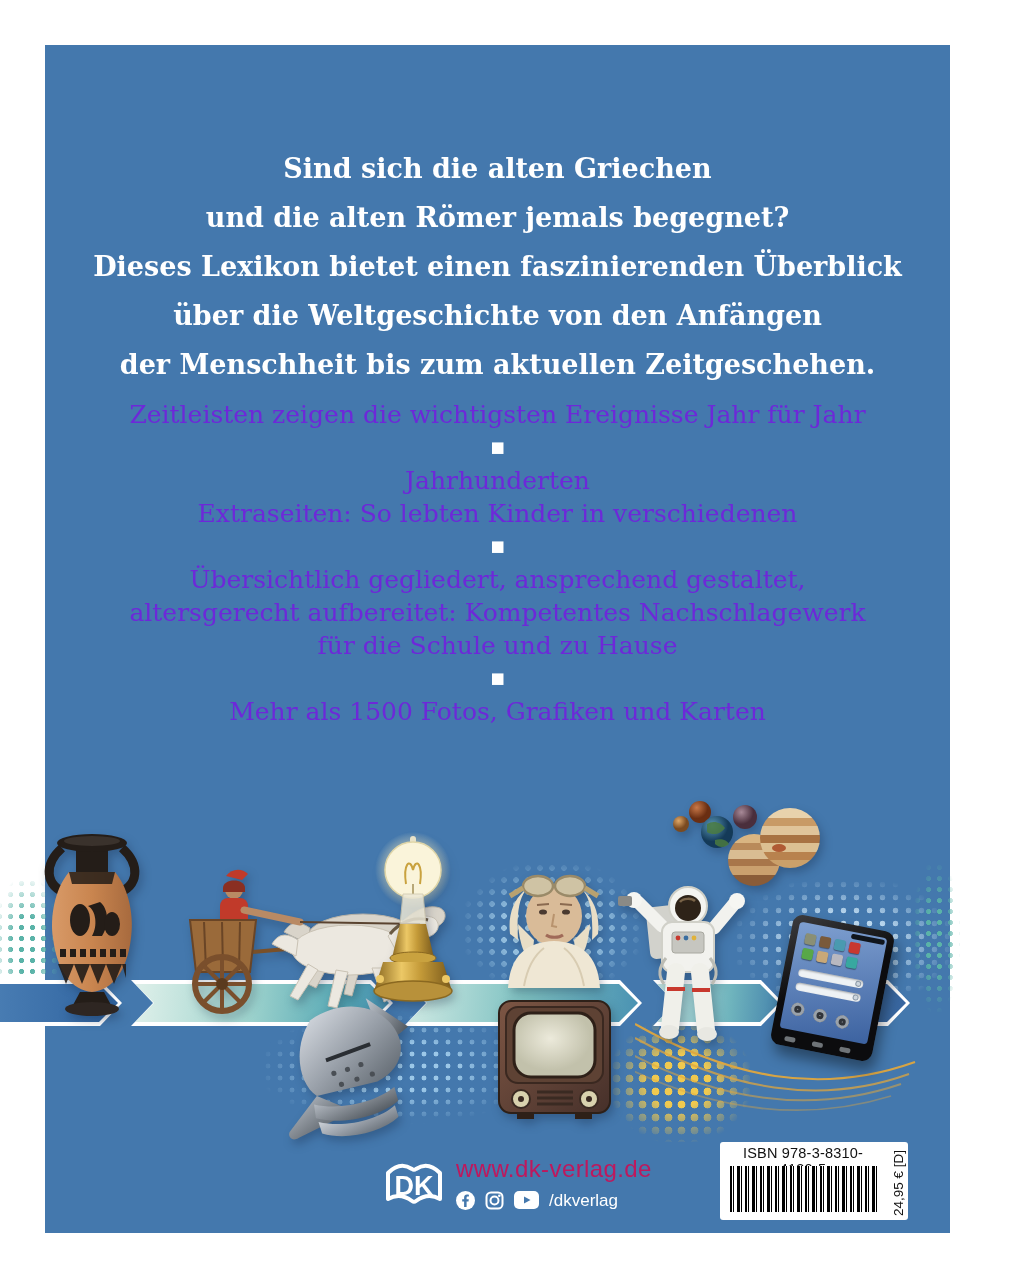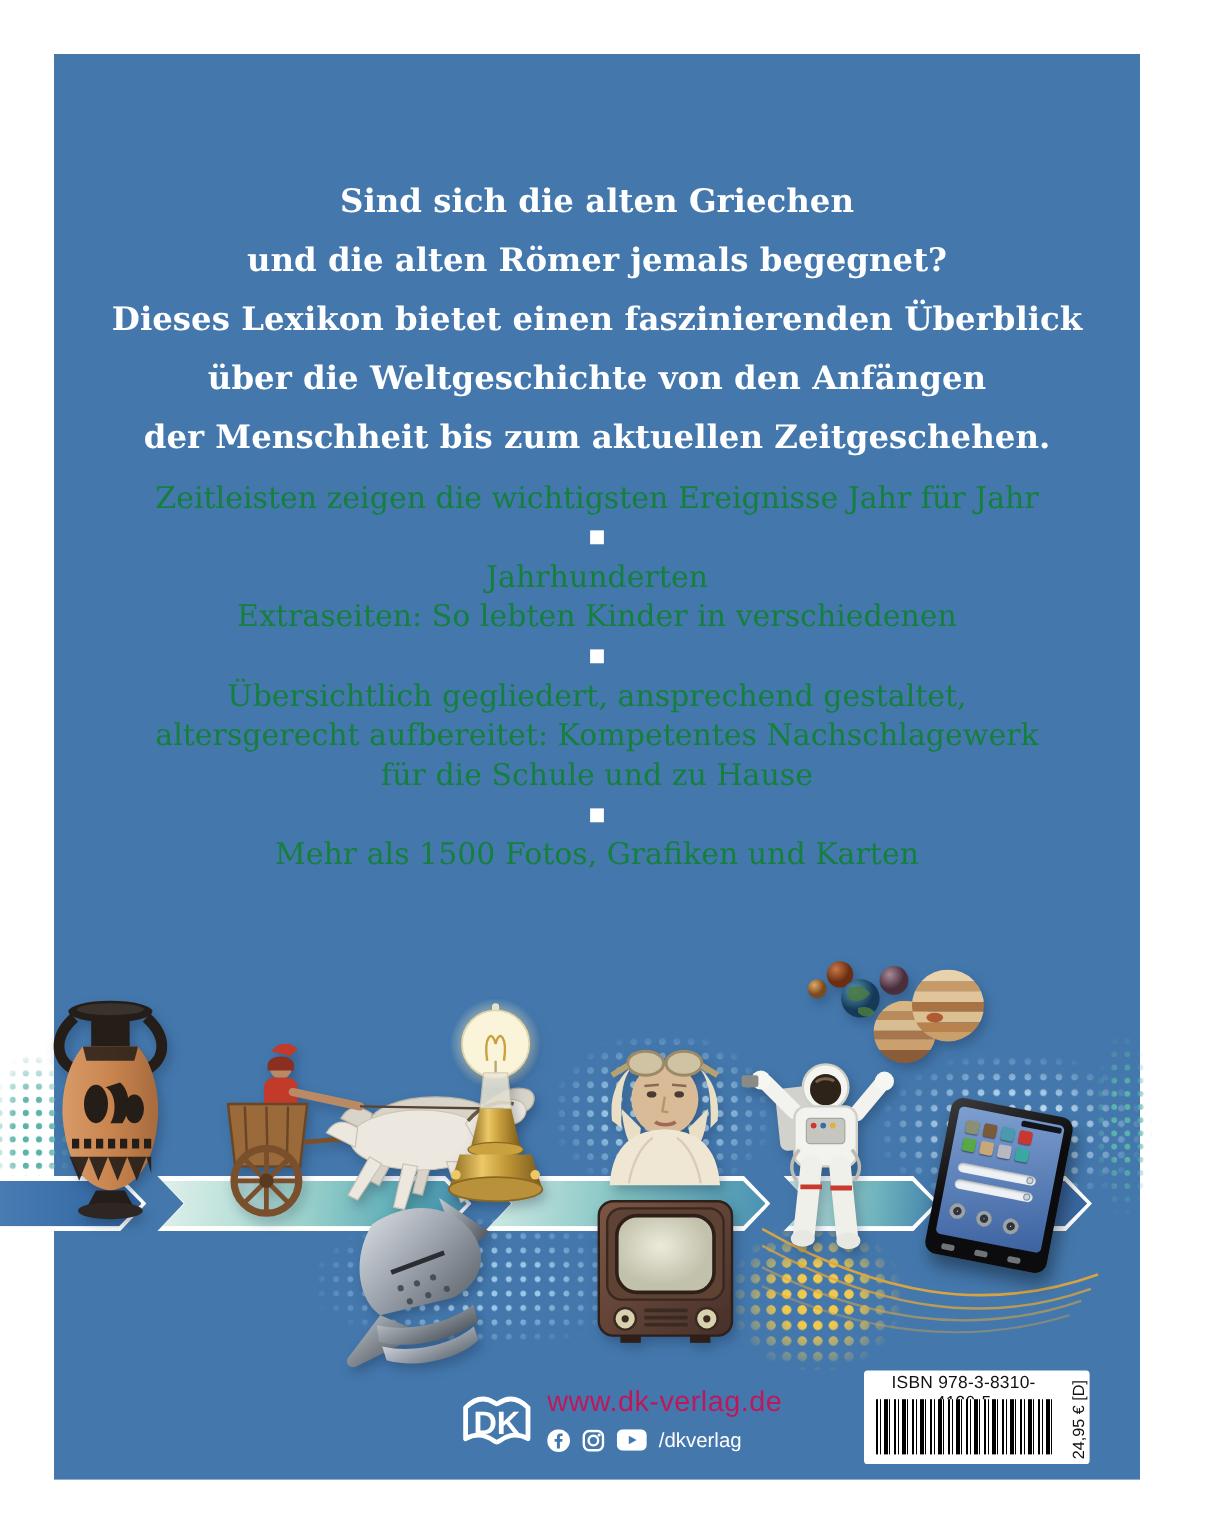--- a/index.html
+++ b/index.html
@@ -5,21 +5,21 @@
   html,body{margin:0;padding:0;background:#fff;}
   .page{position:relative;width:1017px;height:1280px;background:#ffffff;overflow:hidden;
         font-family:"DejaVu Serif",serif;}
   .cover{position:absolute;left:45px;top:45px;width:905px;height:1188px;background:#4478ad;}
 
   
   .headline{position:absolute;left:45px;top:136px;width:905px;text-align:center;z-index:5;}
   .headline div{color:#fff;font-weight:bold;font-size:27px;line-height:33px;
                 font-family:"DejaVu Serif",serif;margin-top:16px;}
   .features{position:absolute;left:45px;top:398px;width:905px;text-align:center;z-index:5;}
-  .features .fline{color:#15803d;font-size:25px;line-height:33px;font-family:"DejaVu Serif",serif;}
+  .features .fline{color:#6d28d9;font-size:25px;line-height:33px;font-family:"DejaVu Serif",serif;}
   .features .fsep{color:#fff;font-size:15px;line-height:33px;}
 
   
   .chev{position:absolute;top:980px;height:46px;background:#fff;z-index:2;
         clip-path:polygon(0 0,calc(100% - 22px) 0,100% 50%,calc(100% - 22px) 100%,0 100%,22px 50%);
         filter:drop-shadow(0 4px 4px rgba(15,35,70,.28));}
   .chev i{position:absolute;inset:4px;display:block;
         clip-path:polygon(0 0,calc(100% - 19px) 0,100% 50%,calc(100% - 19px) 100%,0 100%,19px 50%);}
 
   

